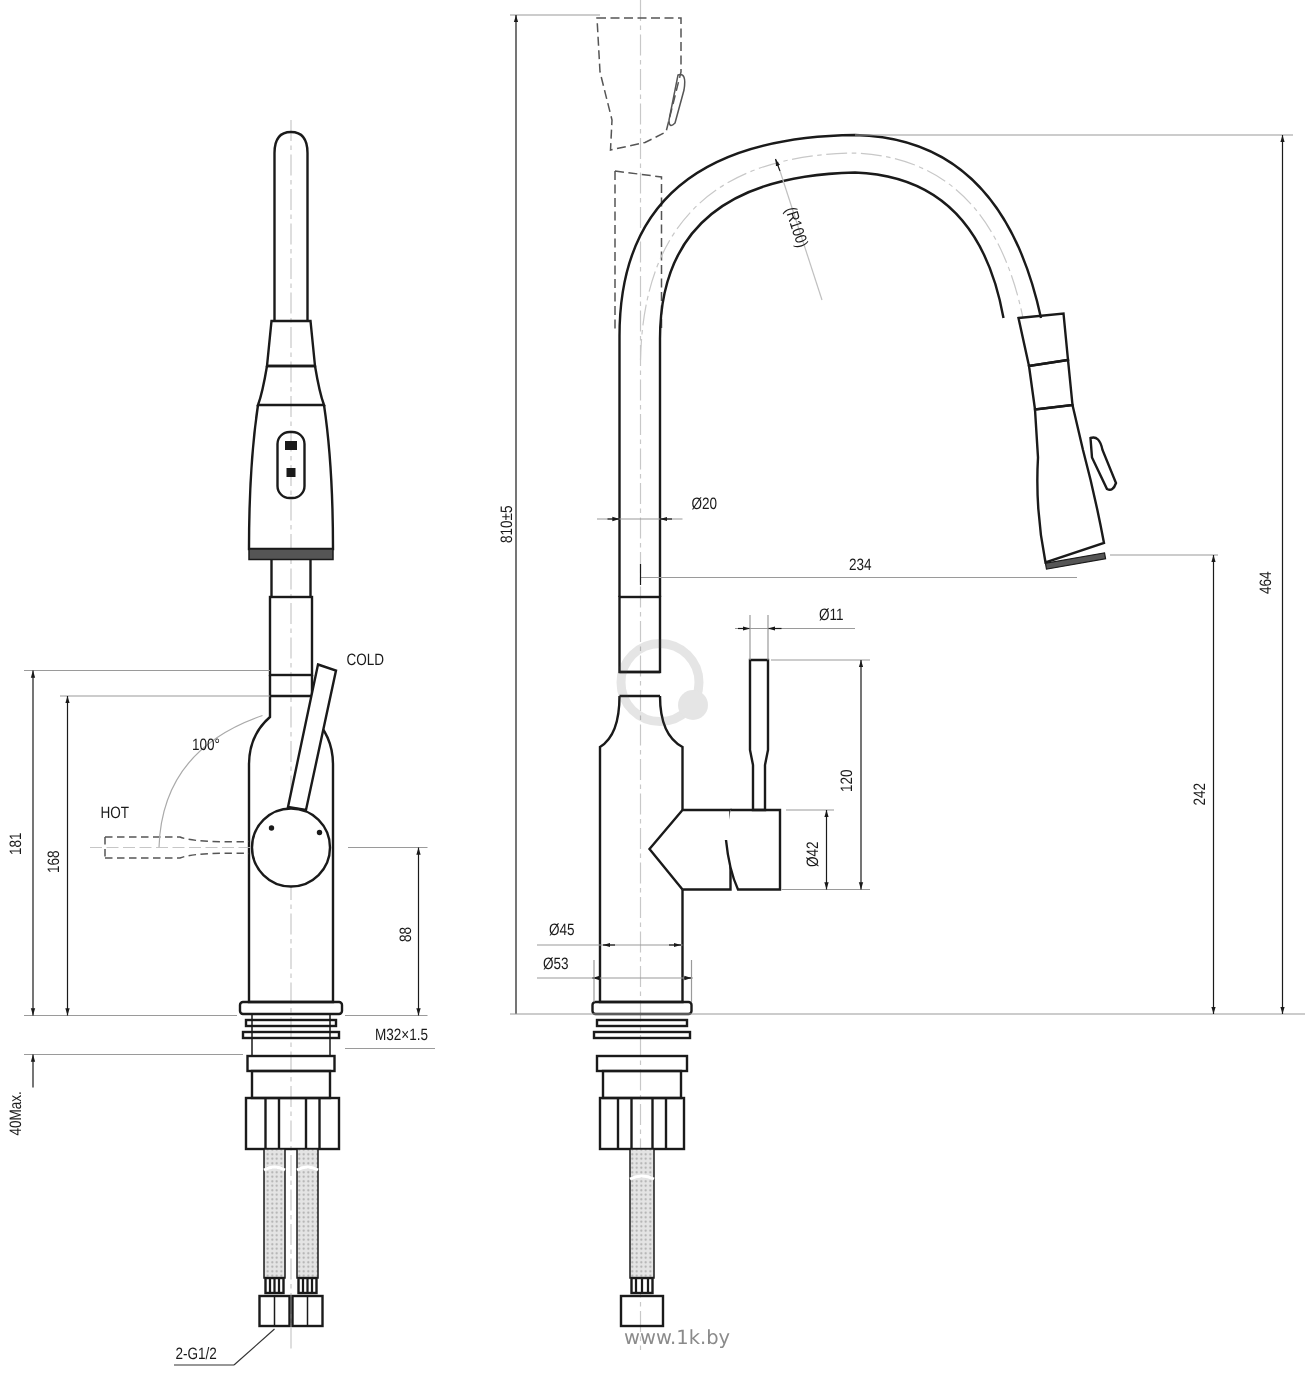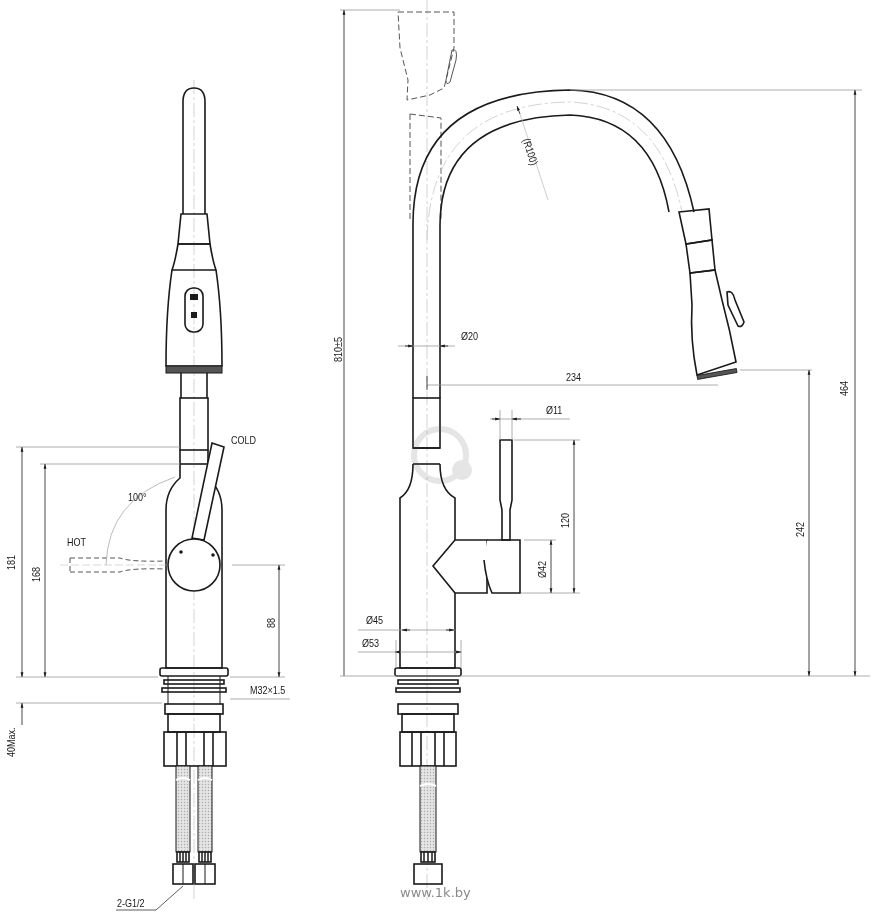--- a/index.html
+++ b/index.html
@@ -210,13 +210,13 @@
 <span class="lbl" style="left:566px; top:372px;">234</span>
 <span class="vlbl" style="left:839px; top:396px; transform: rotate(-90deg) scaleX(0.82);">464</span>
 <span class="vlbl" style="left:795px; top:537px; transform: rotate(-90deg) scaleX(0.82);">242</span>
 <span class="lbl" style="left:546px; top:405px;">Ø11</span>
 <span class="vlbl" style="left:560px; top:528px; transform: rotate(-90deg) scaleX(0.82);">120</span>
 <span class="vlbl" style="left:537px; top:578px; transform: rotate(-90deg) scaleX(0.82);">Ø42</span>
 <span class="lbl" style="left:366px; top:615px;">Ø45</span>
 <span class="lbl" style="left:362px; top:638px;">Ø53</span>
 <span class="vlbl" style="left:531px; top:137px; transform: rotate(72deg) scaleX(0.82);">(R100)</span>
 
-<span class="wm" style="left:400px; top:885px;">www.1k.by</span>
+<span class="wm" style="left:416px; top:885px;">www.1k.by</span>
 
 </body></html>

